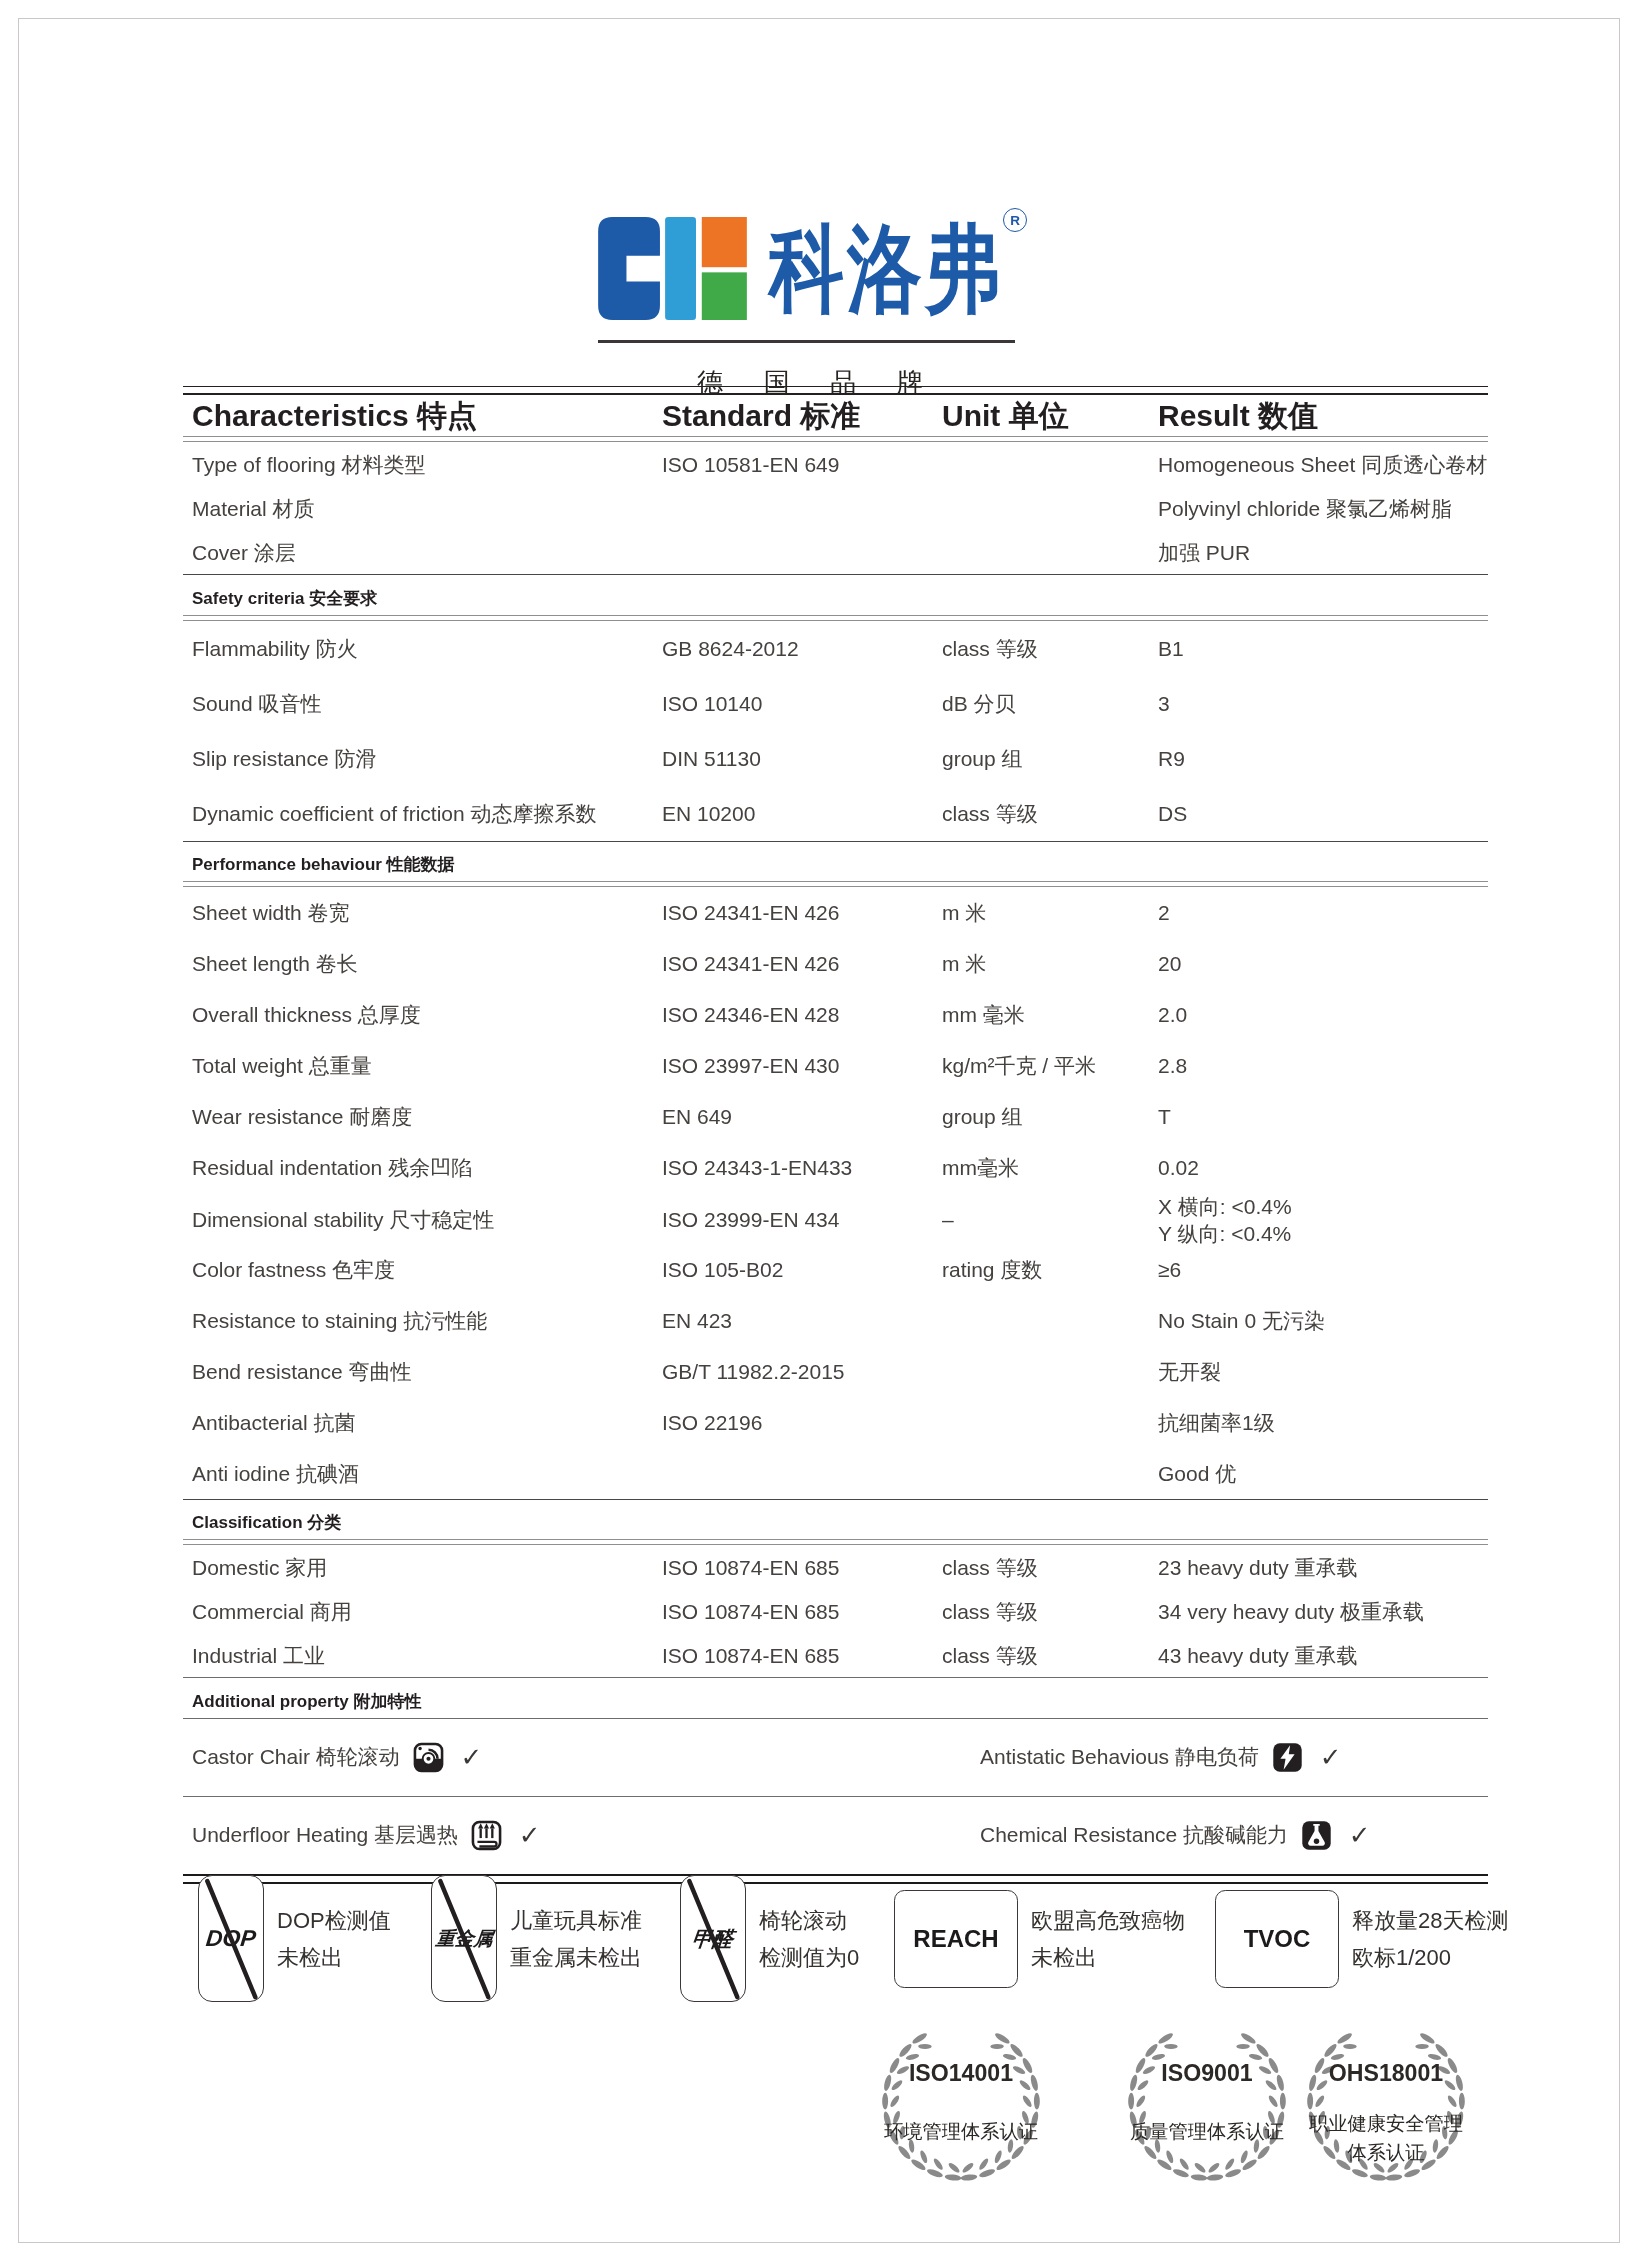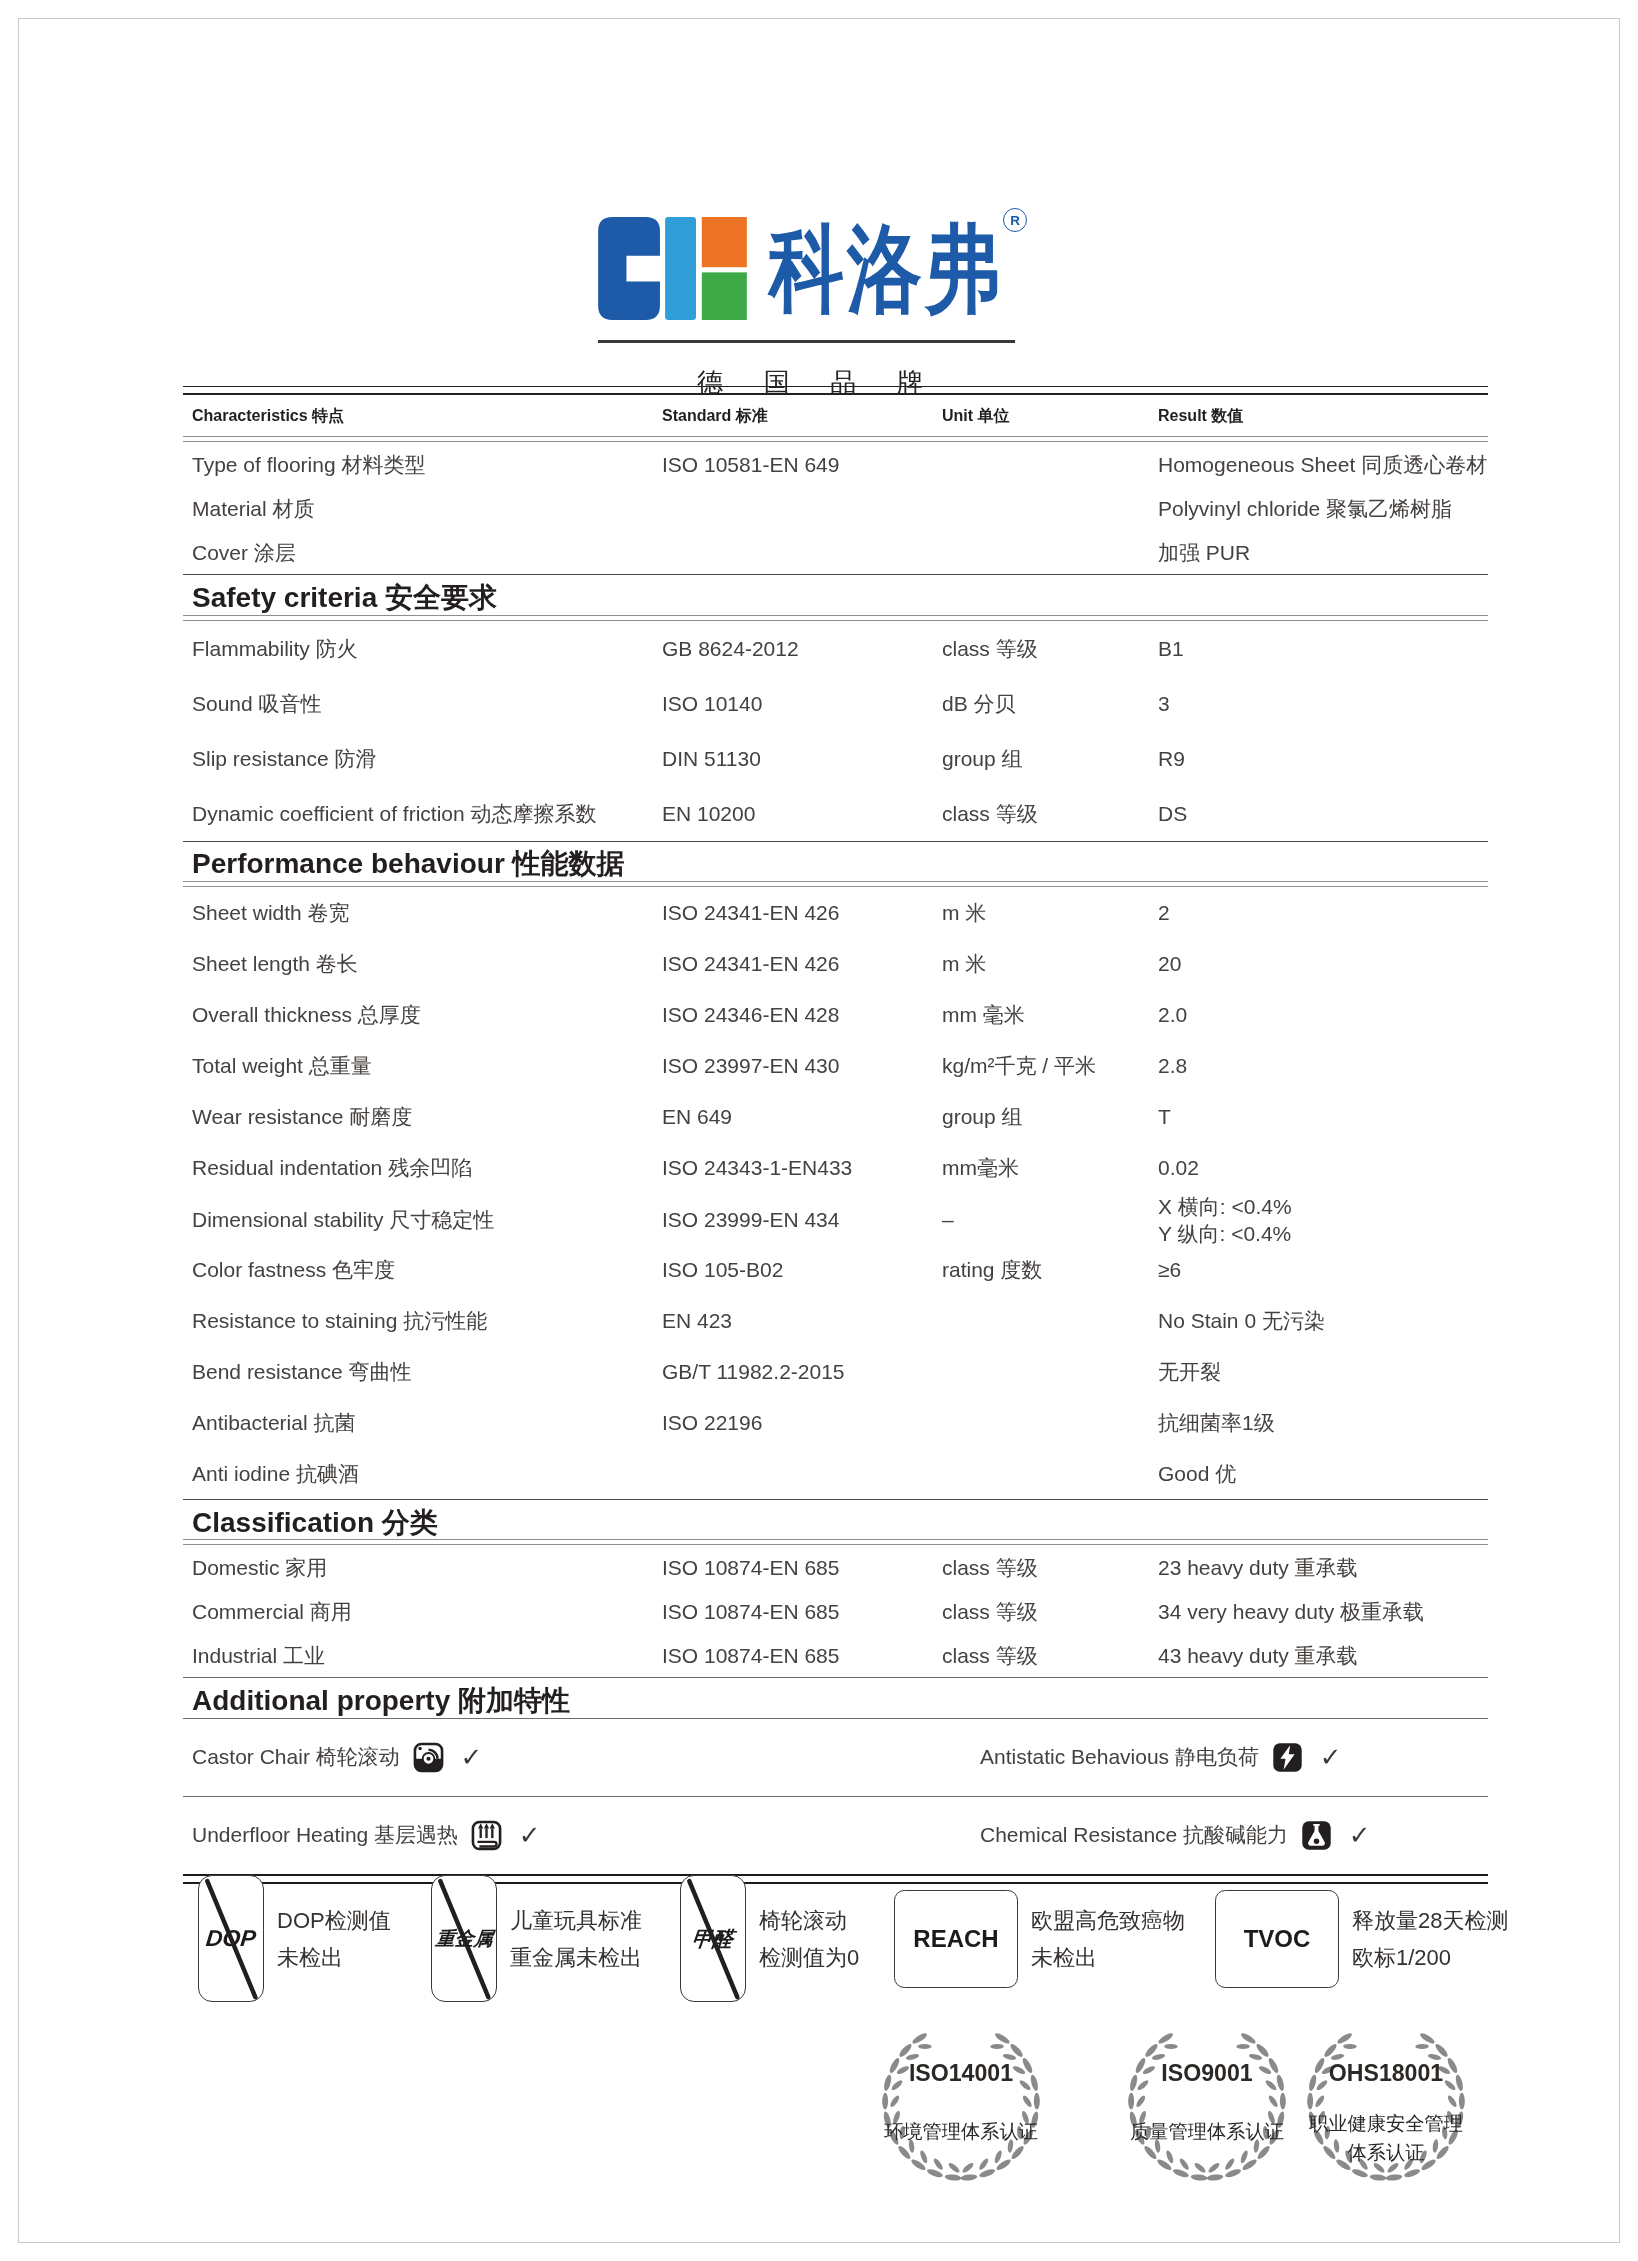--- a/index.html
+++ b/index.html
@@ -25,23 +25,23 @@
   .spec{position:absolute;left:183px;top:386px;width:1305px;}
   .hr-thick{height:6.4px;border-top:1.9px solid #242021;border-bottom:2.6px solid #242021;}
   .hr-double{height:3.9px;border-top:1.3px solid #908e8e;border-bottom:1.3px solid #908e8e;}
   .hr-dark{height:0;border-top:1.9px solid #4a4747;}
   .hr-thin{height:0;border-top:1.3px solid #6f6d6c;}
   .hr-heavy{height:6.4px;border-top:2.6px solid #1c191a;border-bottom:2.6px solid #1c191a;}
   .trow{display:grid;grid-template-columns:479px 280px 216px auto;align-items:center;}
   .trow .cell{font-size:21px;line-height:27px;color:#45413f;white-space:pre-line;}
   .trow .c1{padding-left:9px;}
   .trow.header{height:41px;}
-  .trow.header .cell{font-weight:700;font-size:16px;color:#231f20;}
+  .trow.header .cell{font-weight:700;font-size:30px;color:#231f20;}
   .h68{height:44px;} .h79{height:51px;} .h86{height:55px;}
-  .sec-title{font-size:28px;font-weight:700;color:#231f20;height:33px;display:flex;
+  .sec-title{font-size:17px;font-weight:700;color:#231f20;height:33px;display:flex;
              align-items:center;padding-left:9px;margin-top:6.4px;}
 
   
   .ap-row{display:flex;height:77px;align-items:center;position:relative;}
   .ap-cell{display:flex;align-items:center;font-size:21px;color:#45413f;}
   .ap-left{width:788px;padding-left:9px;flex:none;}
   .ap-icon{margin:0 9px 0 13px;display:inline-flex;}
   .ap-check{font-size:26px;color:#3b3836;margin-left:7.7px;}
 
   

